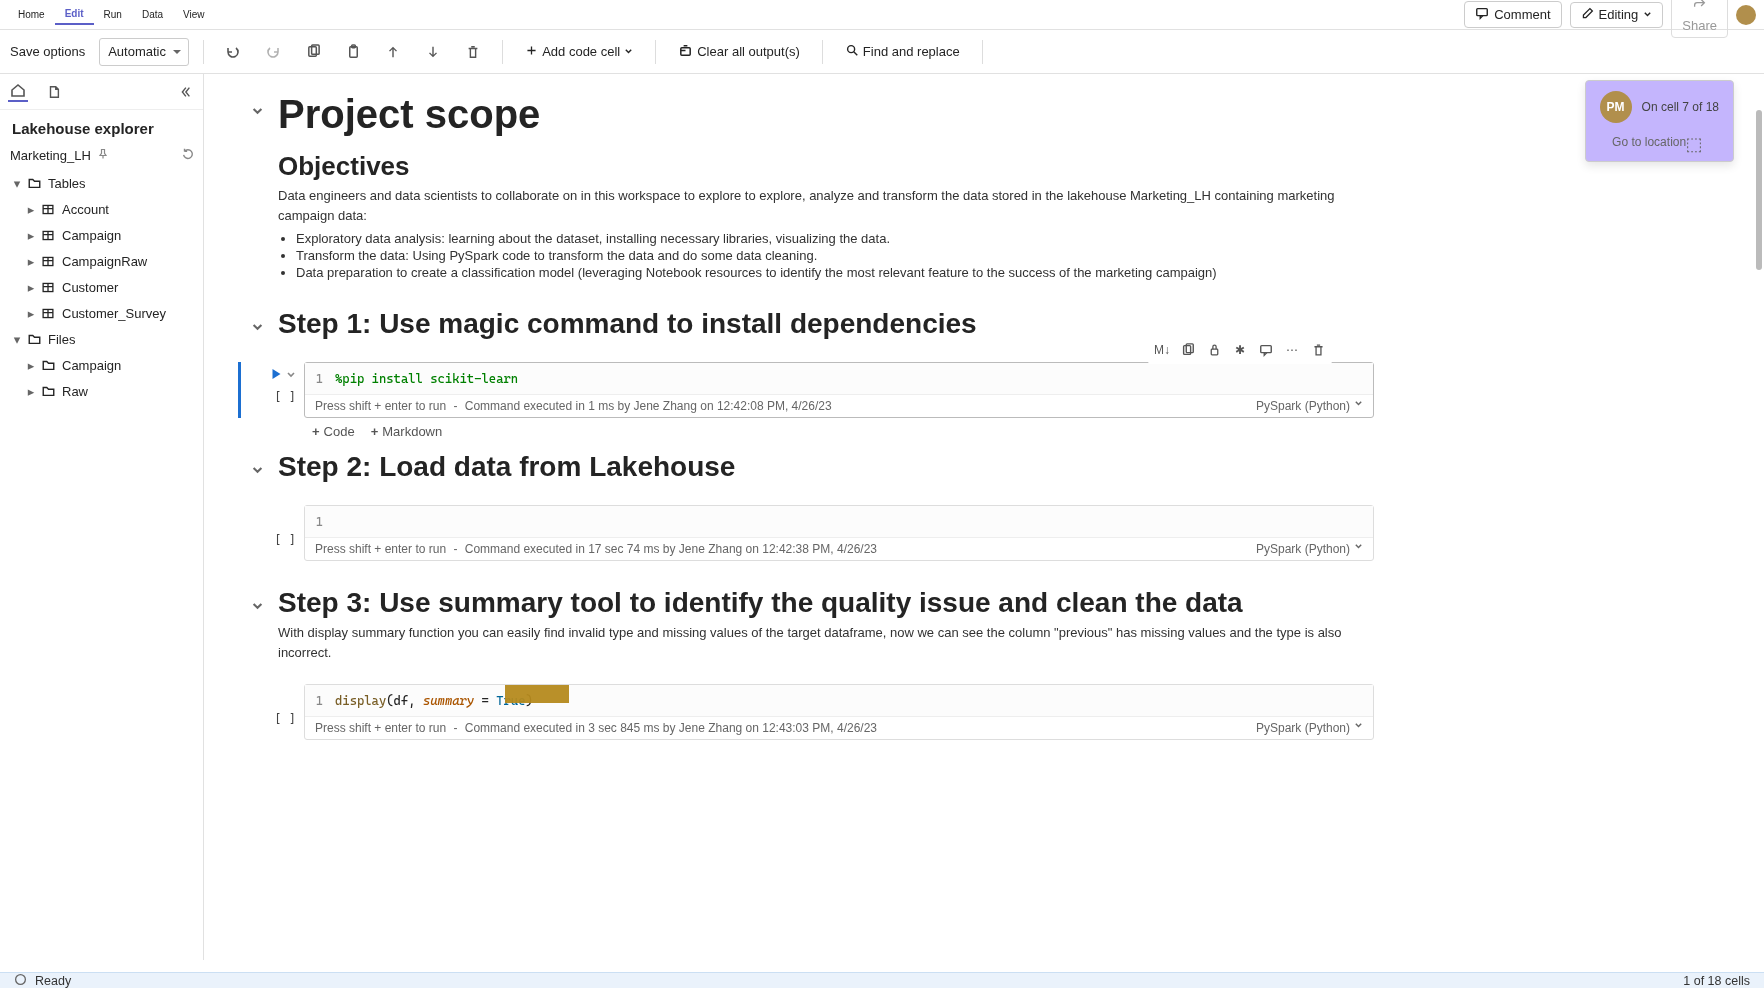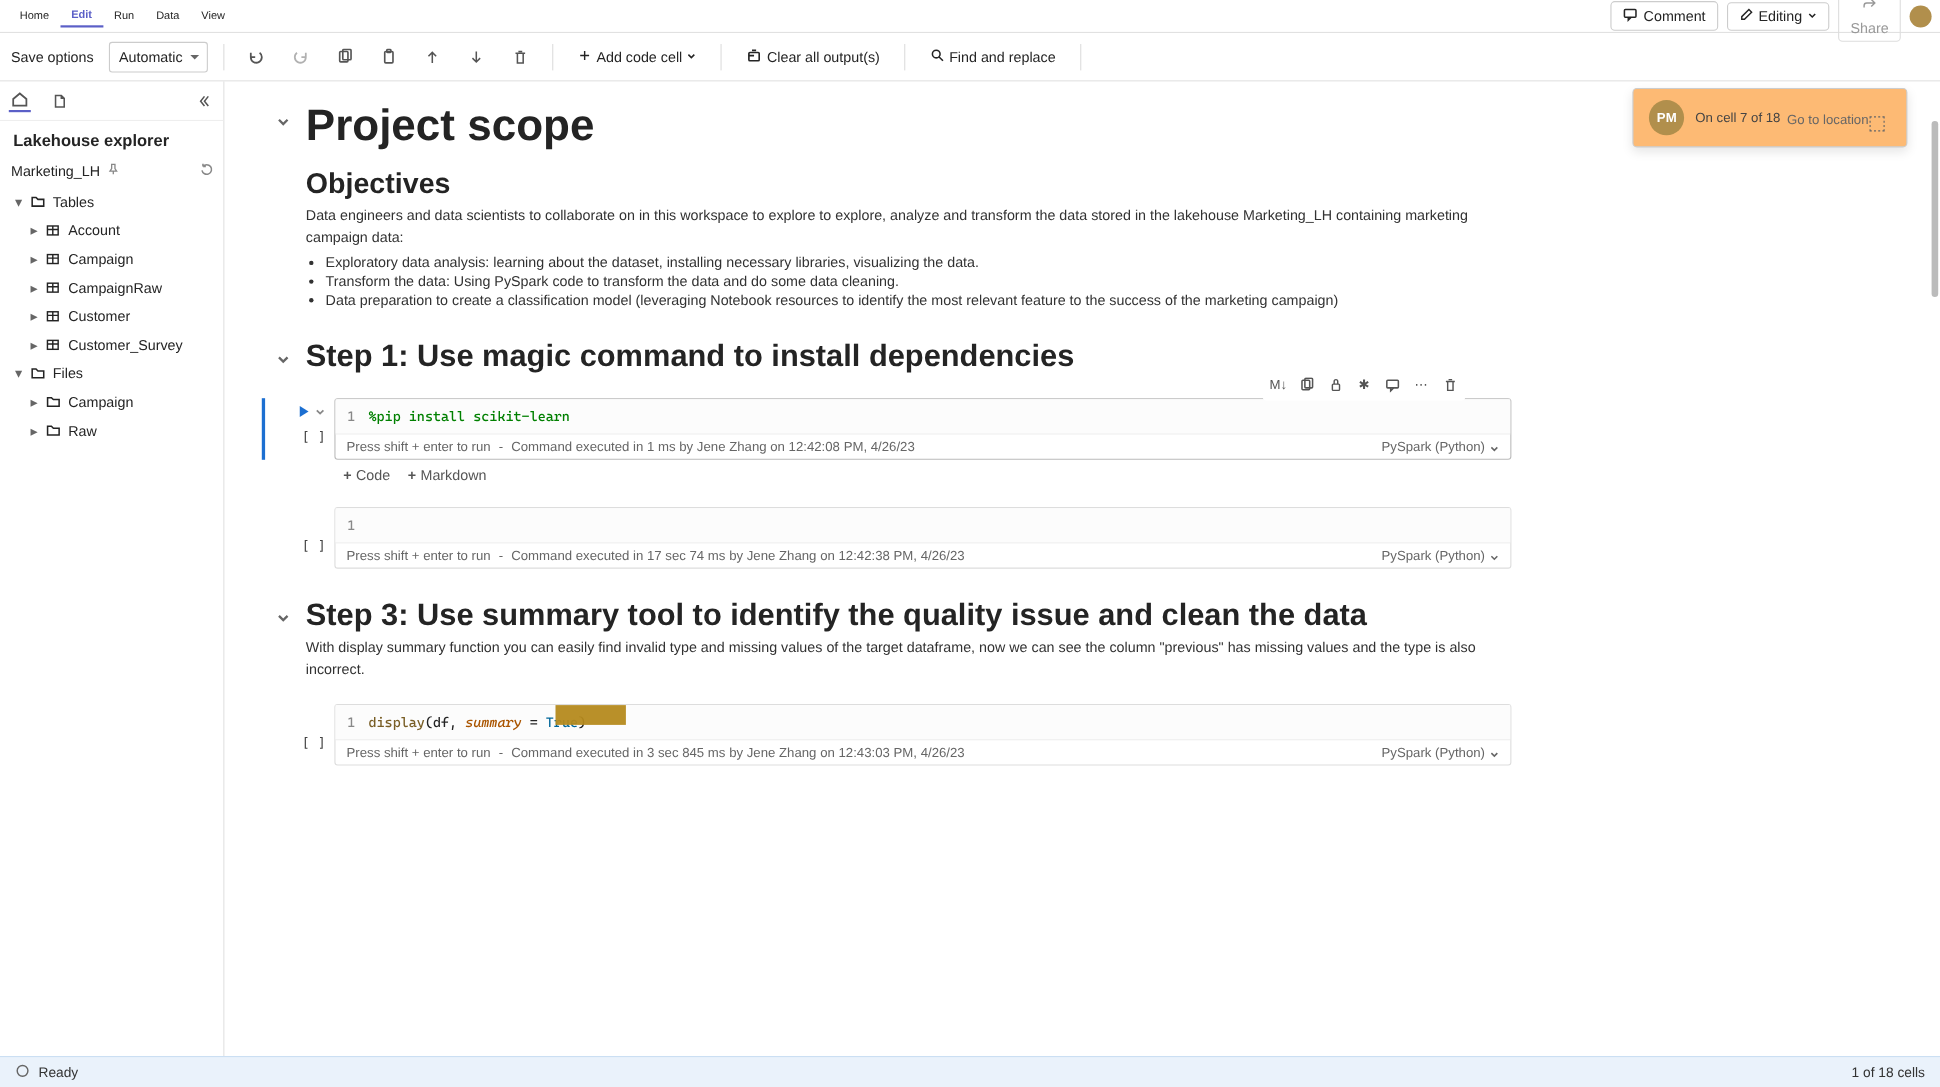--- a/index.html
+++ b/index.html
@@ -72,41 +72,41 @@
     .code-line-no { width:20px; text-align:right; color:#888; padding-right:12px; }
     .code-text { white-space: pre; }
     .code-text .magic { color:#008000; }
     .code-text .arg { color:#aa5500; font-style:italic; }
     .code-text .bool { color:#006699; }
     .code-text .fn { color:#795e26; }
 
     .cell-status { display:flex; align-items:center; justify-content:space-between; padding: 4px 10px; font-size:12px; color:#666; border-top:1px solid #eee; }
     .cell-status .meta-left { }
     .cell-status .meta-left .sep { margin: 0 4px; }
-    .cell-status .lang { display:flex; align-items:flex-end; gap:4px; }
+    .cell-status .lang { display:flex; align-items:flex-start; gap:4px; }
 
     
     .cell-toolbar { position:absolute; right: 42px; top: -26px; display:flex; align-items:center; gap:2px; background:#fff; padding:2px; border-radius:3px; }
     .ct-item { width:24px; height:24px; display:flex; align-items:center; justify-content:center; color:#555; font-size:12px; cursor:pointer; }
     .cell-frame { position:relative; margin-top: 18px; }
 
     .add-row { display:flex; gap:16px; padding: 6px 0 4px 68px; font-size:13px; color:#555; }
     .add-btn { display:flex; align-items:center; gap:4px; cursor:pointer; }
     .plus { font-weight:600; }
 
     
-    .collab-popover { position:absolute; top: 6px; right: 30px; background:#fdba74; border:1px solid #ccc; border-radius:4px; box-shadow: 0 4px 10px rgba(0,0,0,.1); padding: 10px 14px; display:flex; gap:6px; min-width:120px; align-items:center; z-index:50; }
+    .collab-popover { position:absolute; top: 6px; right: 30px; background:#c4b5fd; border:1px solid #ccc; border-radius:4px; box-shadow: 0 4px 10px rgba(0,0,0,.1); padding: 10px 14px; display:flex; flex-direction:column; gap:6px; min-width:120px; align-items:center; z-index:50; }
     .collab-popover .row1 { display:flex; align-items:center; gap:10px; }
     .collab-avatar { width:32px;height:32px;border-radius:50%;background:#b18f4c;color:#fff;font-size:12px;font-weight:600;display:flex;align-items:center;justify-content:center; }
     .collab-text { font-size:12px; color:#444; }
     .collab-link { font-size:12px; color:#666; cursor:pointer; }
     .cursor-icon { font-size:18px; position:relative; top:4px; left:-4px; }
 
     
-    .statusbar { position: fixed; bottom:0; left:0; right:0; height:28px; background:#eaf2fb; border-top:1px solid #cbdff3; display:flex; align-items:center; padding:0 14px; font-size:12.5px; color:#333; }
+    .statusbar { position: fixed; bottom:0; left:0; right:0; height:16px; background:#eaf2fb; border-top:1px solid #cbdff3; display:flex; align-items:center; padding:0 14px; font-size:12.5px; color:#333; }
     .statusbar .right { margin-left:auto; }
     .status-icon { margin-right:8px; color:#666; }
 
     
     .highlight-box { position:absolute; width:64px; height:18px; background:#b58a1e; opacity:.95; }
 
     
     .fake-scroll { position:absolute; right:2px; top:36px; width:6px; height:160px; background:#bbb; border-radius:3px; }
 
     svg { stroke: currentColor; fill: none; stroke-width: 1.6; }
@@ -464,20 +464,30 @@
         <span class="add-btn">
             <span class="plus">+</span>
             <span>Code</span>
           </span>
         <span class="add-btn">
             <span class="plus">+</span>
             <span>Markdown</span>
           </span>
       </div>
 
+      <div class="heading-row" style="margin-top:8px">
+        <div class="collapse-chevron">
+            <svg width="13" height="13" viewBox="0 0 10 10">
+              <path d="M2 3 L5 6 L8 3"></path>
+            </svg>
+          </div>
+        <div class="md-block">
+            <div class="md-h3">Step 2: Load data from Lakehouse</div>
+          </div>
+      </div>
 
       <div class="cell-frame">
         <div class="cell-wrap">
           <div class="cell-gutter">
             <div class="gutter-row1" style="height:26px"></div>
             <div class="gutter-row2">[ ]</div>
           </div>
           <div class="cell-body">
             <div class="code-area">
               <div class="code-line-no">1</div>

